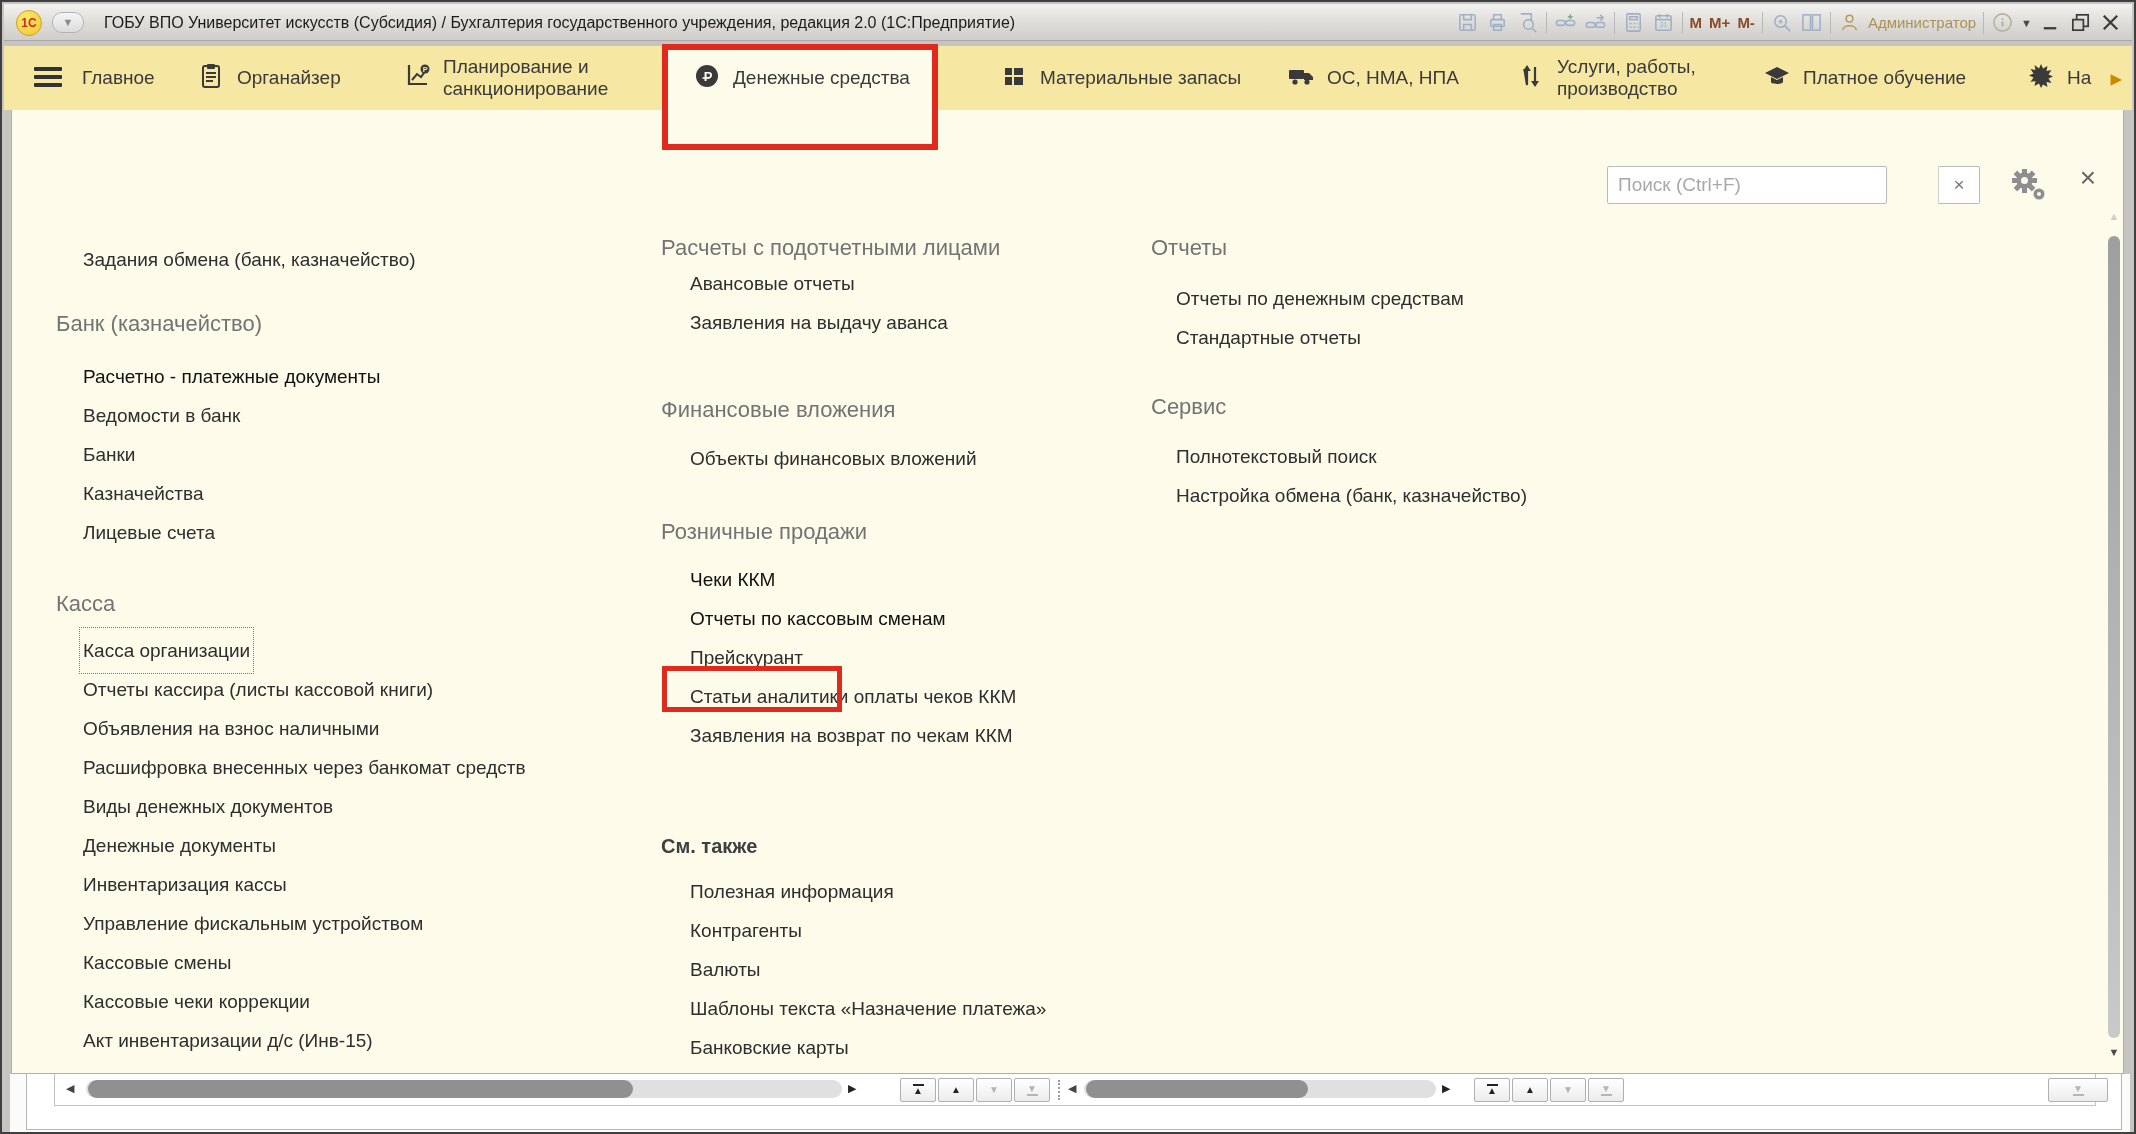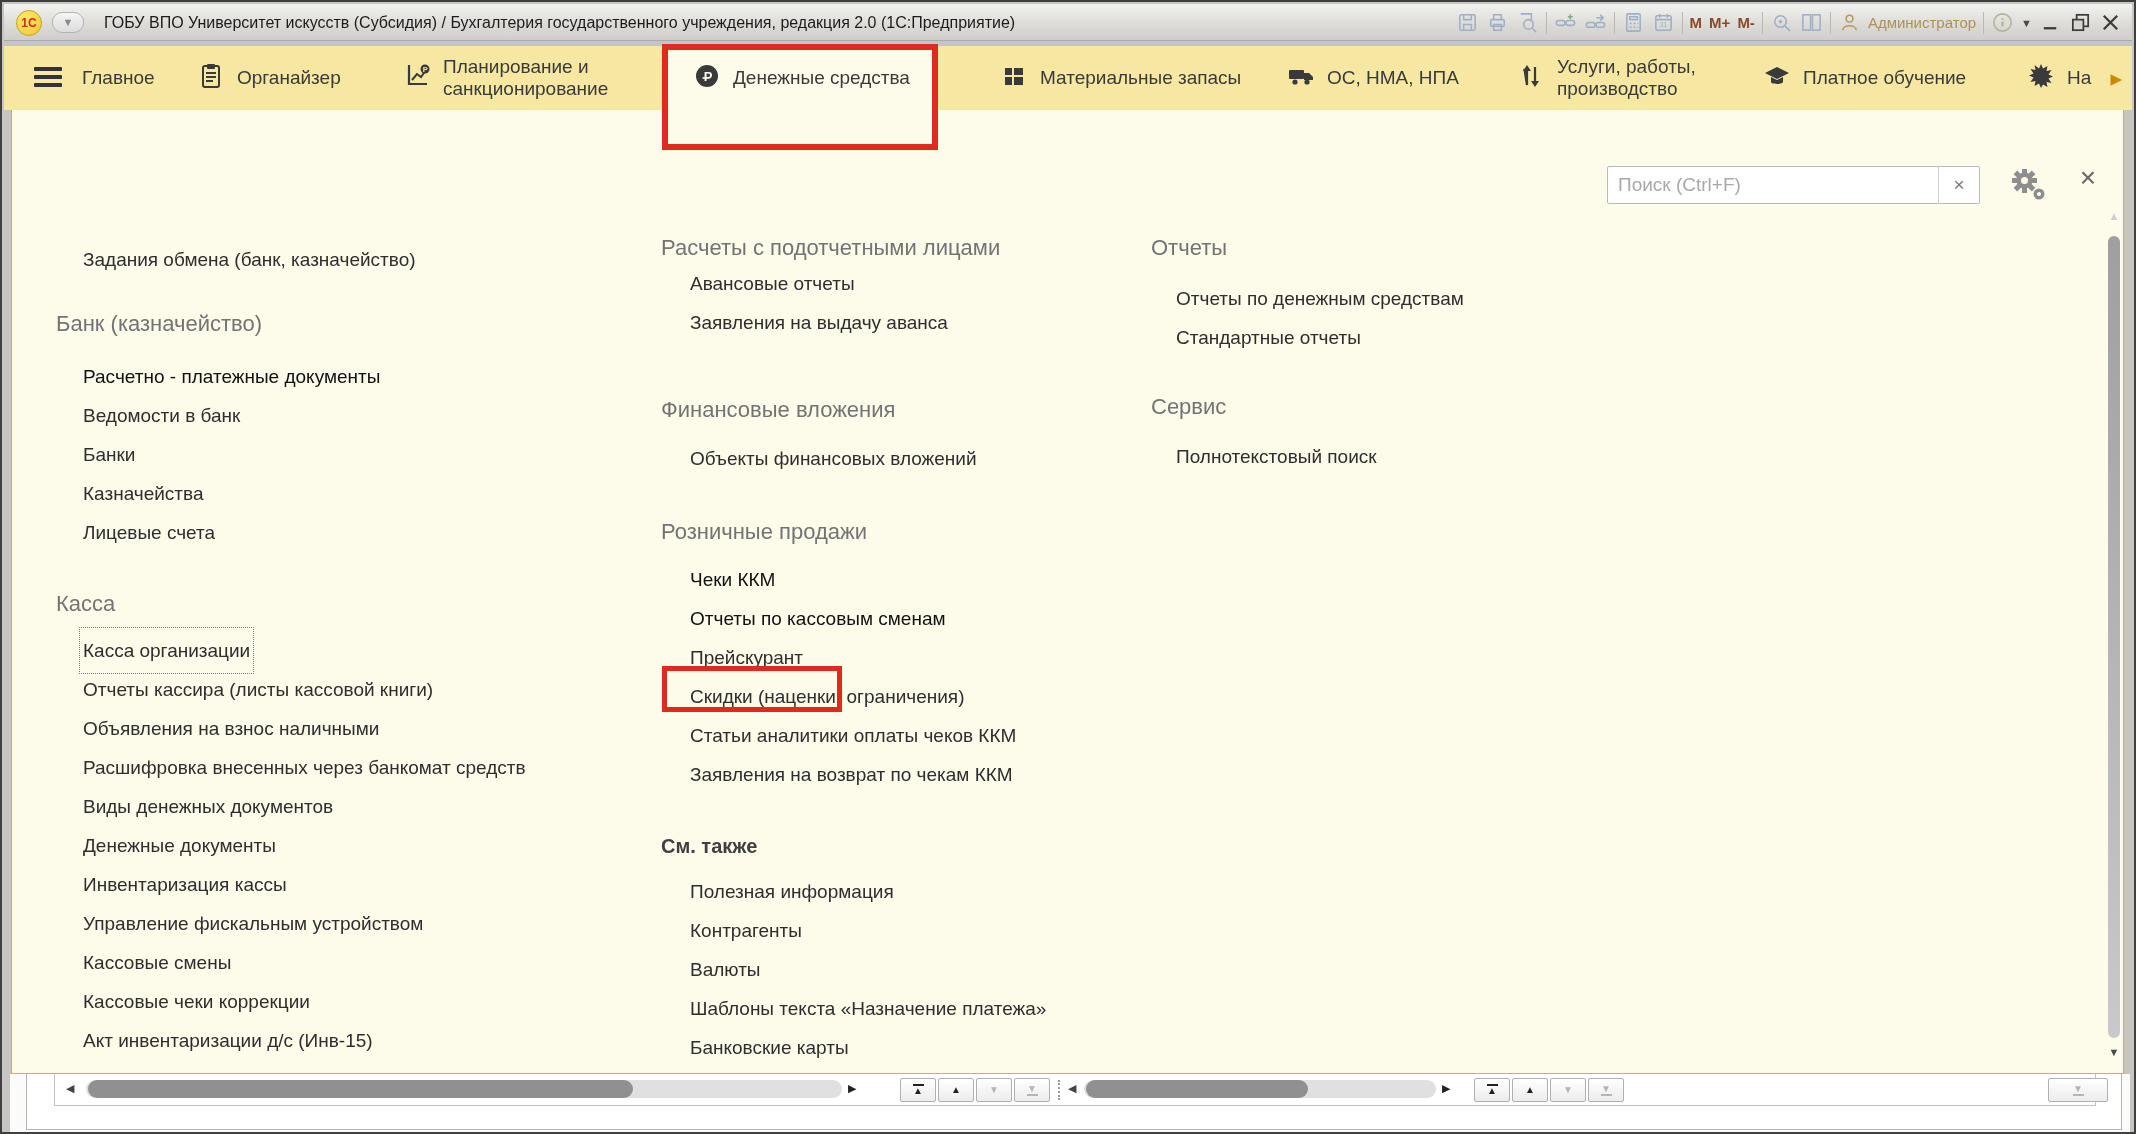--- a/index.html
+++ b/index.html
@@ -33,21 +33,21 @@
   .tab { position:absolute; top:0; height:64px; display:flex; align-items:center; gap:11px;
     font-size:19px; color:#3a3a3a; cursor:pointer; }
   .tab svg { width:30px; height:30px; flex:none; }
   .tab-label { white-space:pre-line; line-height:22px; }
   .tab.active { background:#fdfceb; padding-left:24px; }
   .overflow-arrow { position:absolute; right:10px; top:24px; color:#c98a00; font-size:15px; }
 
   
   .panel { position:absolute; left:9px; top:108px; width:2113px; height:964px;
     background:#fdfceb; border:1px solid #c9b64b; border-top:none; }
-  .search-input { position:absolute; left:1595px; top:56px; width:332px; height:38px;
+  .search-input { position:absolute; left:1595px; top:56px; width:280px; height:38px;
     border:1px solid #b9b9b9; border-radius:2px; background:#fff; font-size:19px; padding:0 10px;
     color:#444; font-family:inherit; }
   .search-input::placeholder { color:#a9a9a9; }
   .search-clear { position:absolute; left:1926px; top:56px; width:42px; height:38px; background:#fff;
     border:1px solid #b9b9b9; border-left:1px solid #d0d0d0; border-radius:0 2px 2px 0;
     color:#777; font-size:19px; text-align:center; line-height:36px; }
   .panel-gear { position:absolute; left:1996px; top:58px; }
   .panel-close { position:absolute; left:2058px; top:52px; font-size:28px; color:#666; width:36px;
     text-align:center; }
 
@@ -391,21 +391,20 @@
 
     <div class="menu-item">Объекты финансовых вложений</div>
       </div>
 
     <div class="sec-header" style="left:649px;top:409px">Розничные продажи</div>
     <div class="list" style="left:678px;top:450px">
 
     <div class="menu-item bold">Чеки ККМ</div>
         <div class="menu-item bold">Отчеты по кассовым сменам</div>
         <div class="menu-item">Прейскурант</div>
-        <div class="menu-item">Скидки (наценки, ограничения)</div>
         <div class="menu-item">Статьи аналитики оплаты чеков ККМ</div>
         <div class="menu-item">Заявления на возврат по чекам ККМ</div>
       </div>
 
     <div class="sec-header plain" style="left:649px;top:725px">См. также</div>
     <div class="list" style="left:678px;top:762px">
 
     <div class="menu-item">Полезная информация</div>
         <div class="menu-item">Контрагенты</div>
         <div class="menu-item">Валюты</div>
@@ -417,20 +416,21 @@
     <div class="list" style="left:1164px;top:169px">
 
     <div class="menu-item">Отчеты по денежным средствам</div>
         <div class="menu-item">Стандартные отчеты</div>
       </div>
 
     <div class="sec-header" style="left:1139px;top:284px">Сервис</div>
     <div class="list" style="left:1164px;top:327px">
 
     <div class="menu-item">Полнотекстовый поиск</div>
+        <div class="menu-item">Настройка обмена (банк, казначейство)</div>
       </div>
 
     <div class="v-arrow-up">▲</div>
     <div class="v-thumb"></div>
     <div class="v-arrow-down">▼</div>
 
     <div class="anno anno-cheki"></div>
   </div>
 
   <div class="anno anno-tab"></div>

